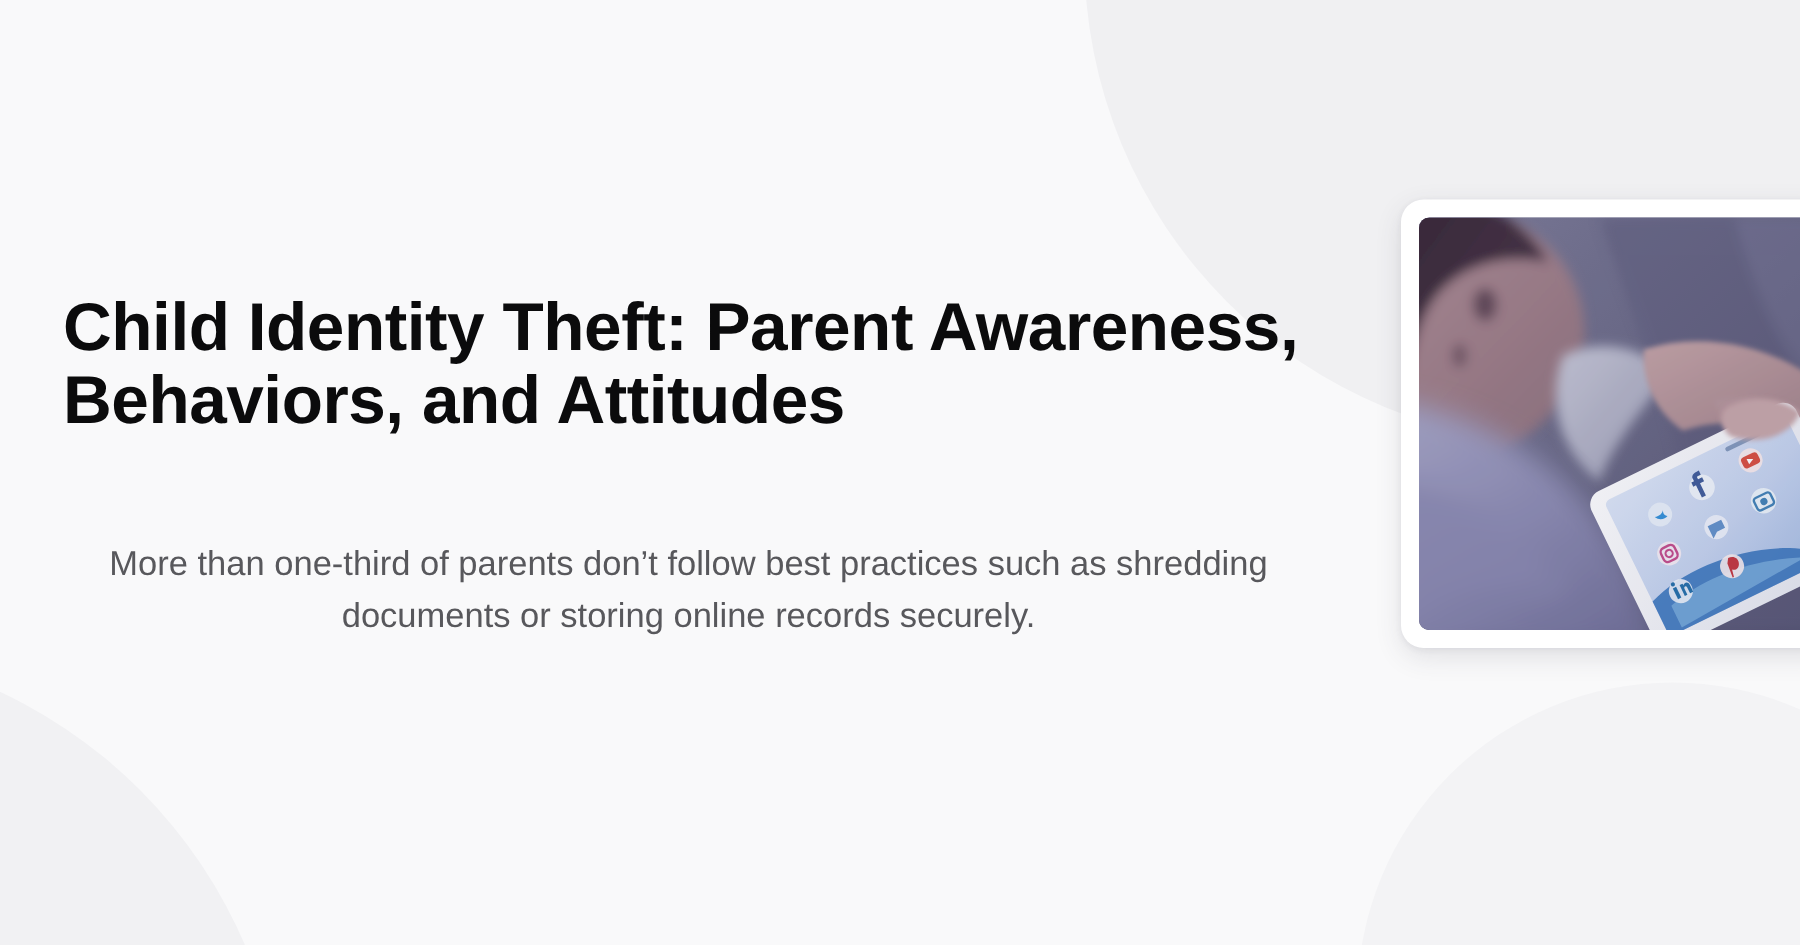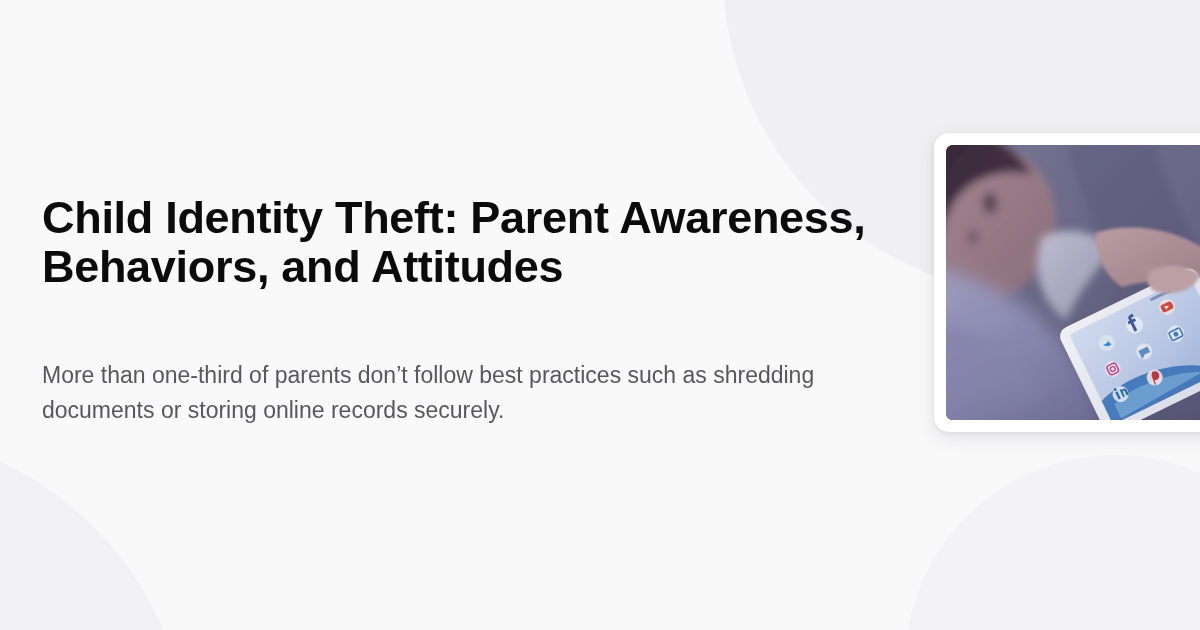--- a/index.html
+++ b/index.html
@@ -79,21 +79,21 @@
   }
   .subheadline {
     position: absolute;
     left: 42px;
     top: 358px;
     width: 834px;
     margin: 0;
     font-size: 23px;
     line-height: 35px;
     font-weight: normal;
-    text-align: left;
+    text-align: center;
     color: #58585c;
   }
 
   
   .media-card {
     position: absolute;
     left: 934px;
     top: 133px;
     width: 296px;
     height: 299px;

